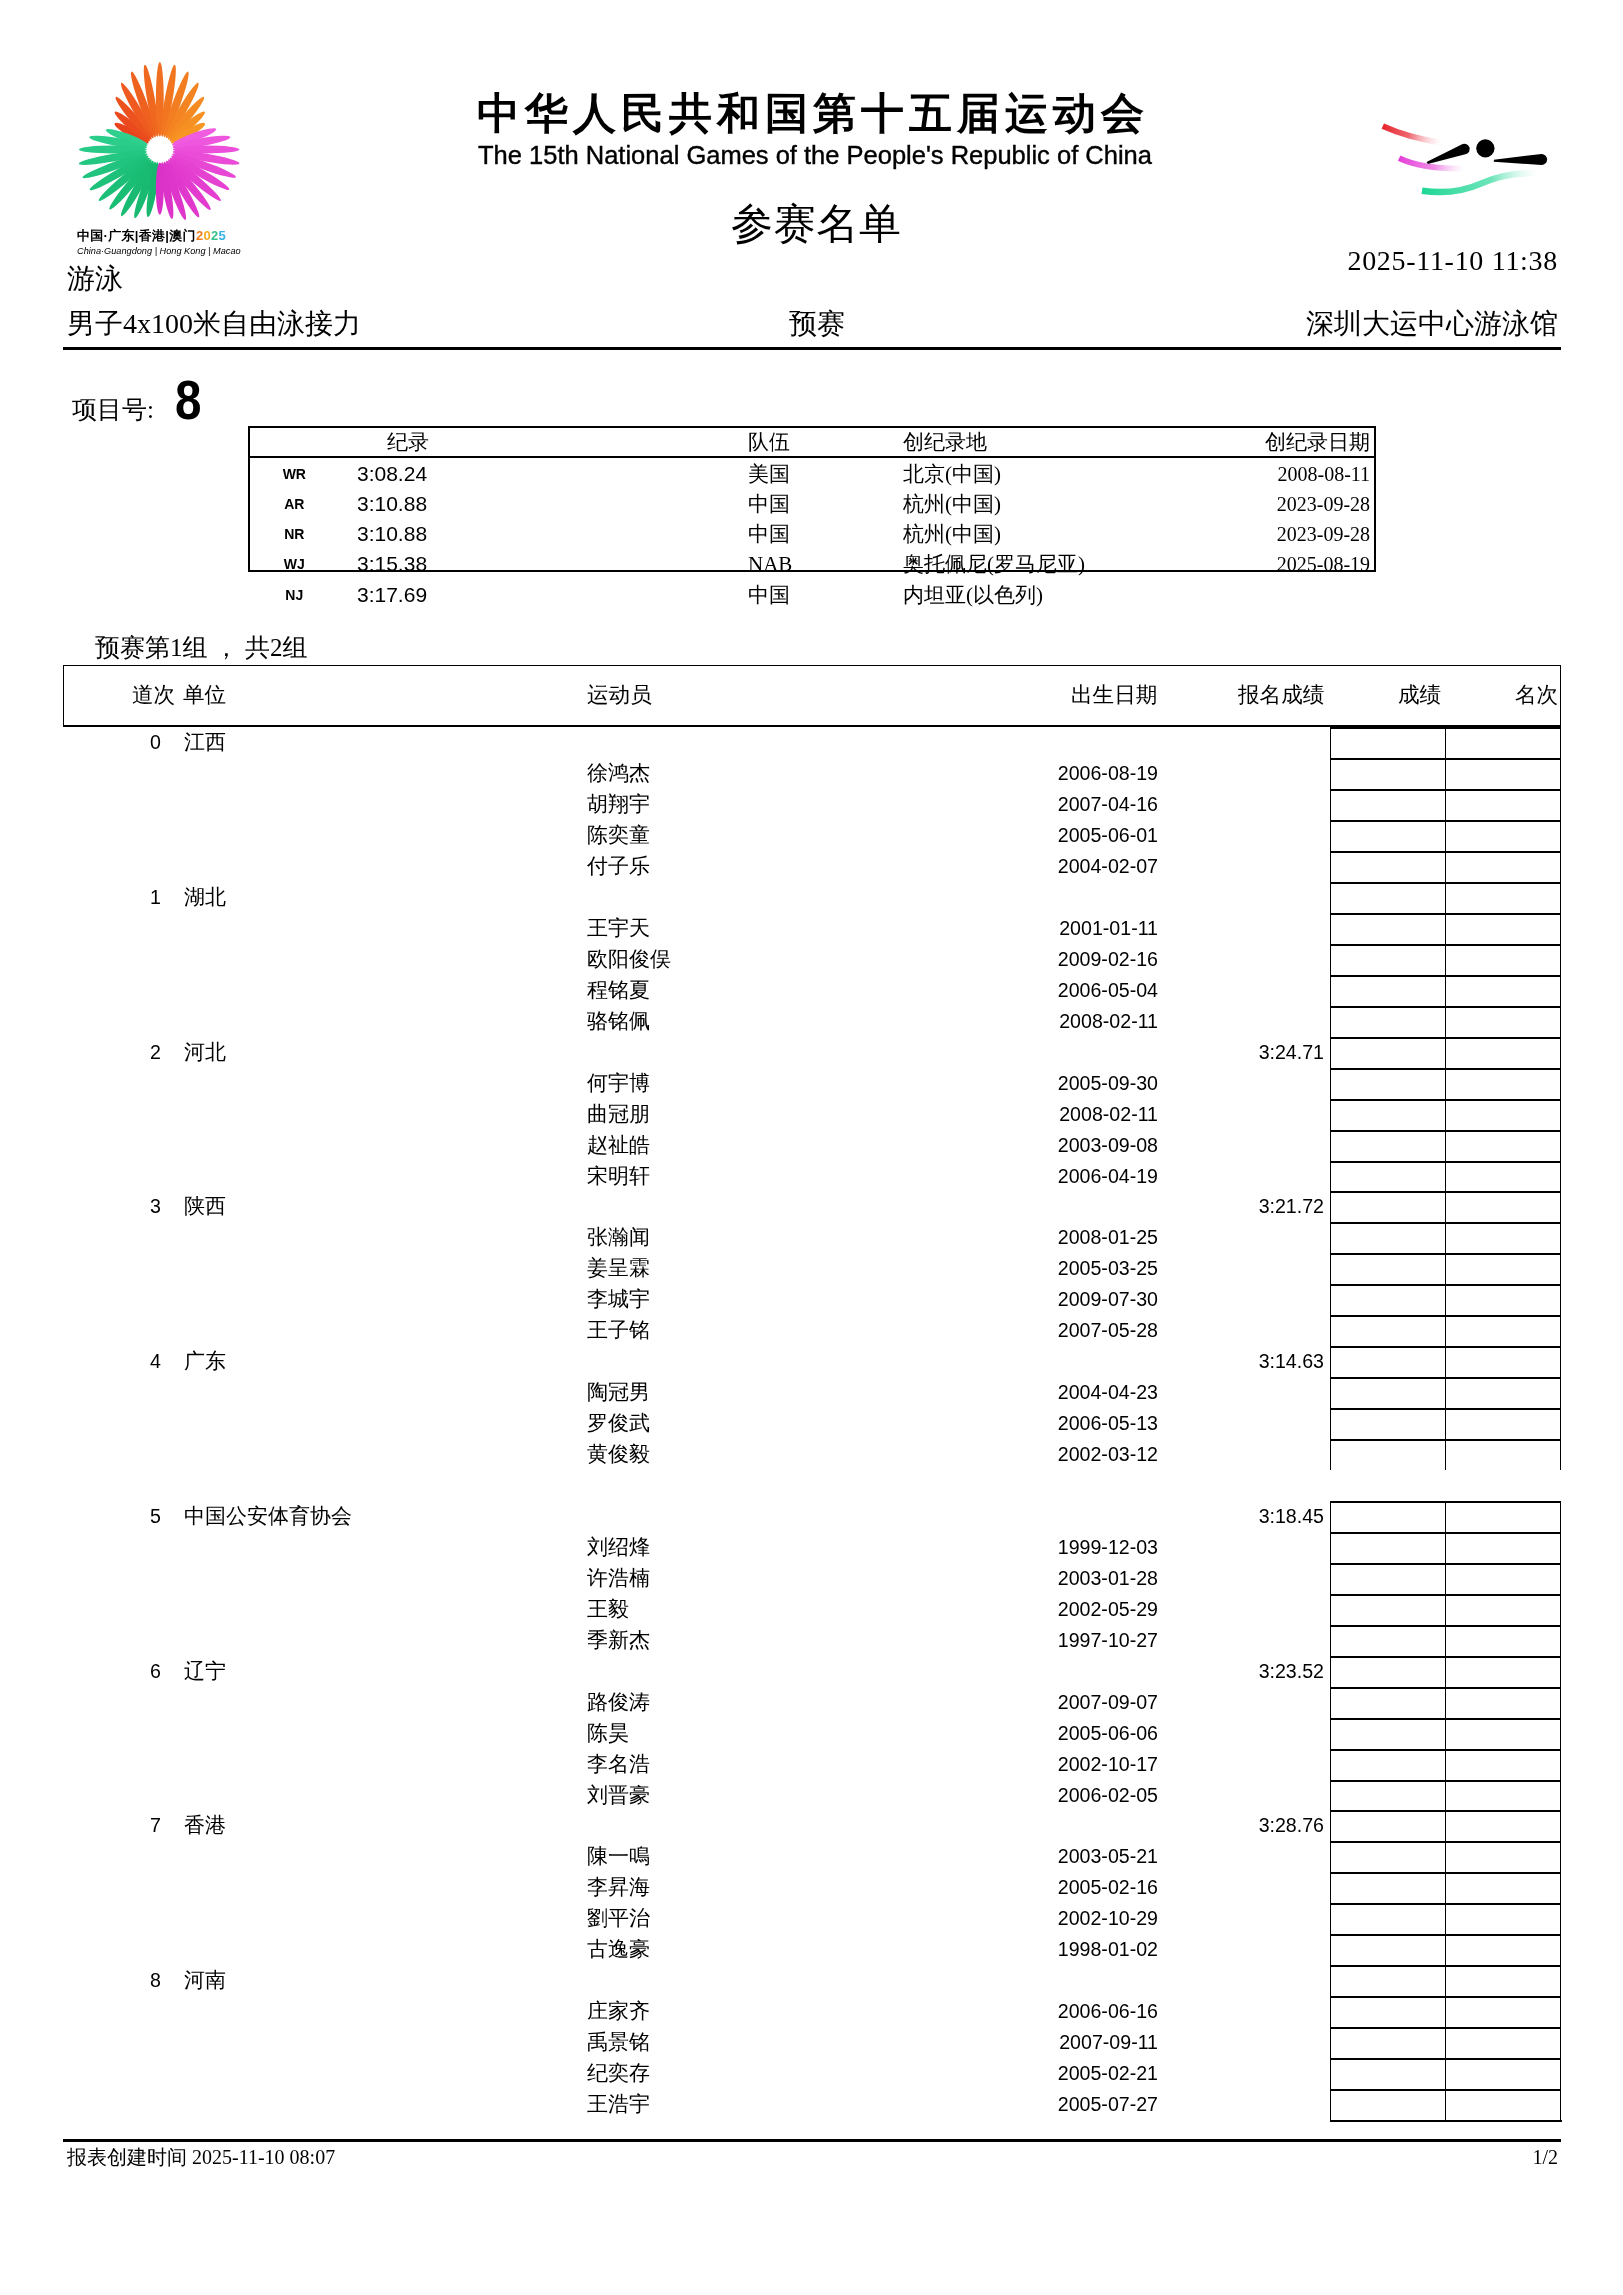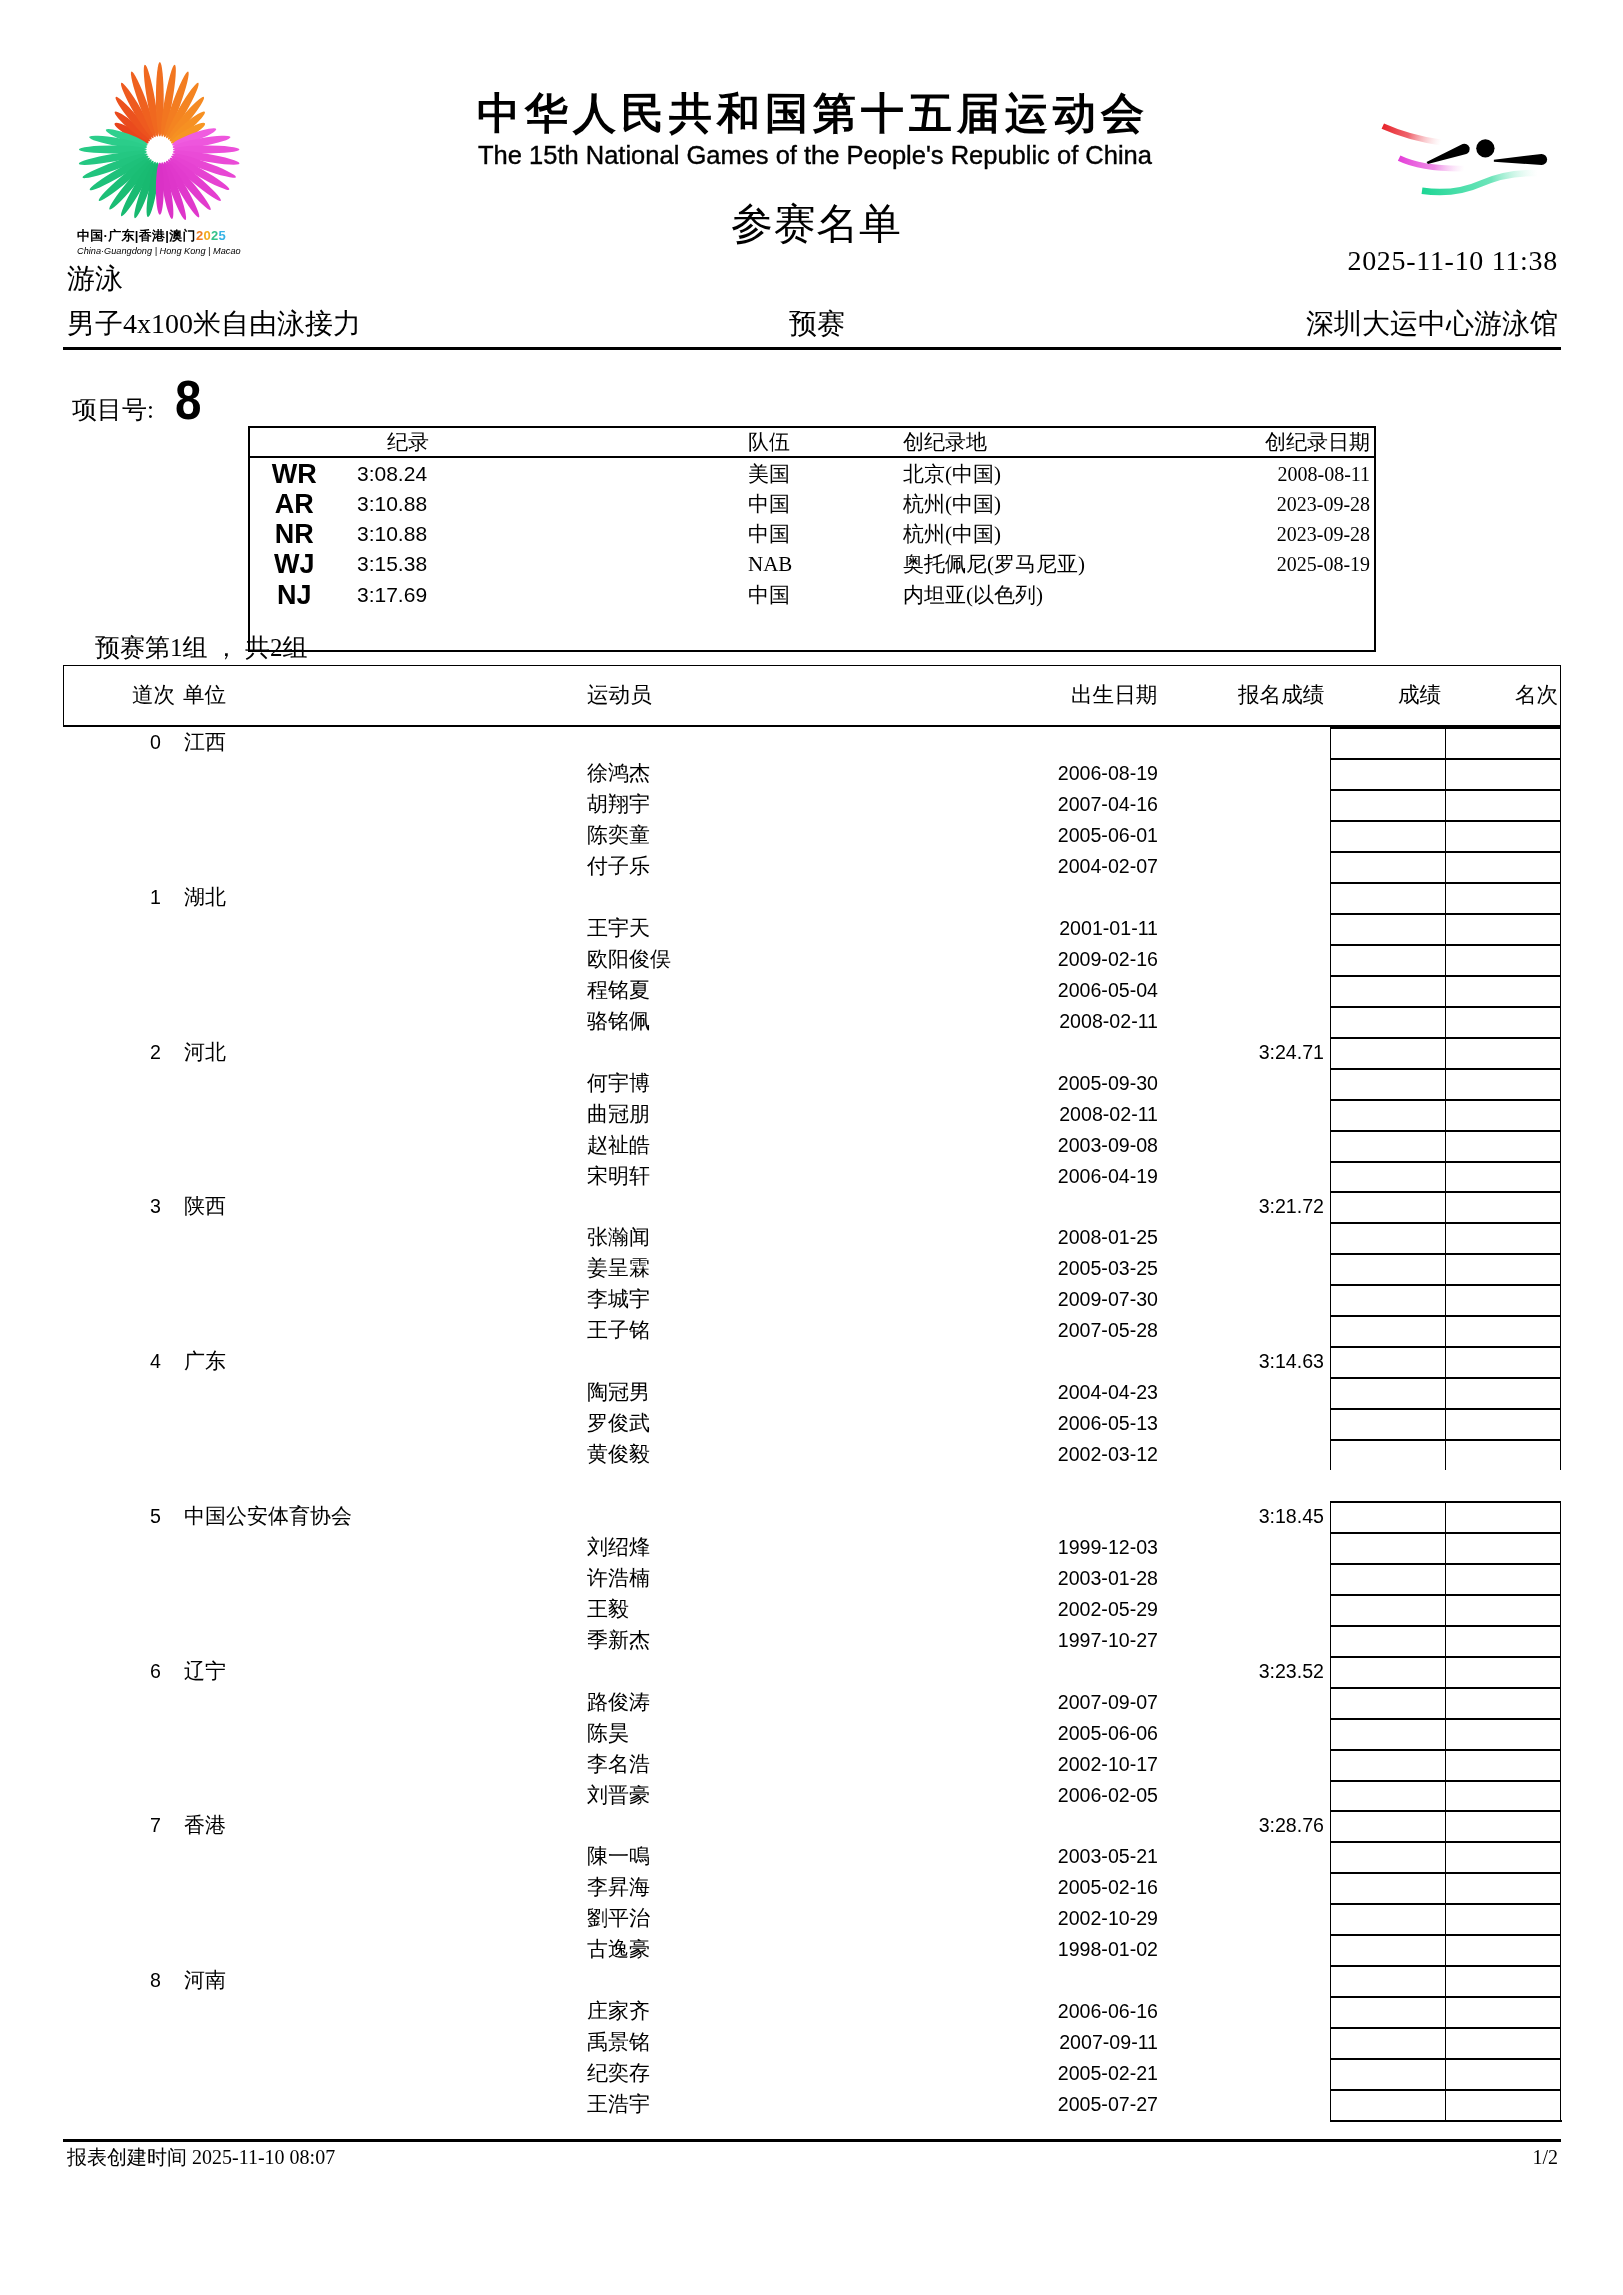--- a/index.html
+++ b/index.html
@@ -26,26 +26,26 @@
   #datetime { right: 65px; top: 244px; letter-spacing: 0.7px; }
   #event-name { left: 67px; top: 307px; }
   #phase { left: 789px; top: 307px; }
   #venue { right: 65px; top: 307px; }
   #header-rule { left: 63px; top: 347px; width: 1498px; height: 2.6px; background: #000; }
 
   #event-no-label { left: 72px; top: 394px; font-size: 25px; line-height: 31px; }
   #event-no-value { left: 175px; top: 371px; font-size: 56px; line-height: 58px; font-weight: bold; transform: scaleX(0.85); transform-origin: left center; }
 
   
-  #records { left: 248px; top: 426px; width: 1128px; height: 226px; border: 2px solid #000; box-sizing: border-box; }
+  #records { left: 248px; top: 426px; width: 1128px; height: 146px; border: 2px solid #000; box-sizing: border-box; }
   #records .rec-head { position: absolute; left: 0; top: 0; right: 0; height: 28px; border-bottom: 2px solid #000; }
   #records .rec-head span { position: absolute; top: 0; line-height: 29px; font-size: 21px; white-space: nowrap; }
   #records .rec-row { position: absolute; left: 0; right: 0; height: 30px; line-height: 30px; }
   #records .rec-row span { position: absolute; top: 0; white-space: nowrap; }
-  .rec-code { left: 18.3px; width: 52px; text-align: center; font-size: 27px; font-weight: bold; }
+  .rec-code { left: 18.3px; width: 52px; text-align: center; font-size: 14px; font-weight: bold; }
   .rec-time { left: 107px; font-size: 21px; }
   .rec-team { left: 498px; font-size: 21px; }
   .rec-place { left: 653px; font-size: 21px; }
   .rec-date { right: 3.9px; font-size: 20px; }
 
   #heat-label { left: 95px; top: 632px; font-size: 25px; line-height: 31px; }
 
   
   #list-head { left: 63px; top: 665px; width: 1498px; height: 62px; border: 1.3px solid #000; border-bottom-width: 2px; box-sizing: border-box; }
   #list-head span { position: absolute; top: 0; line-height: 59px; font-size: 21.6px; white-space: nowrap; }

